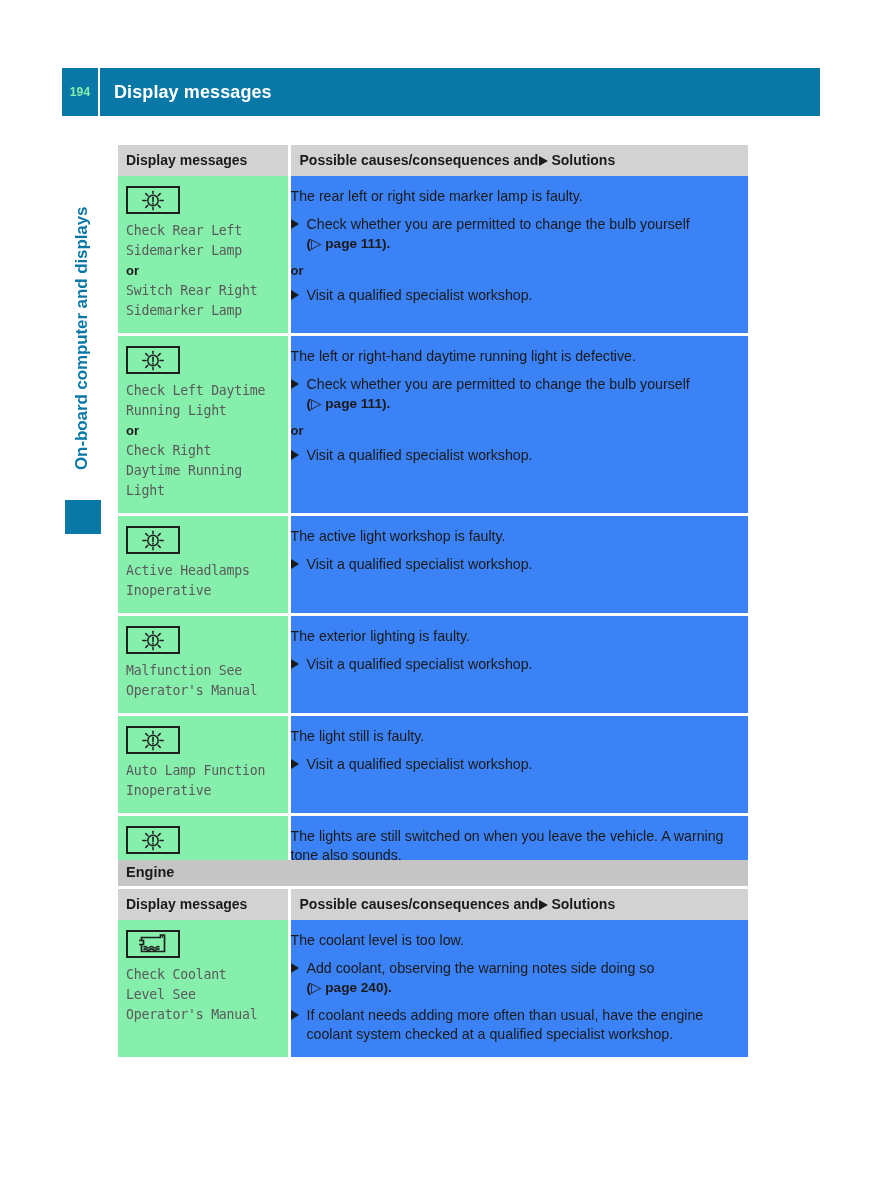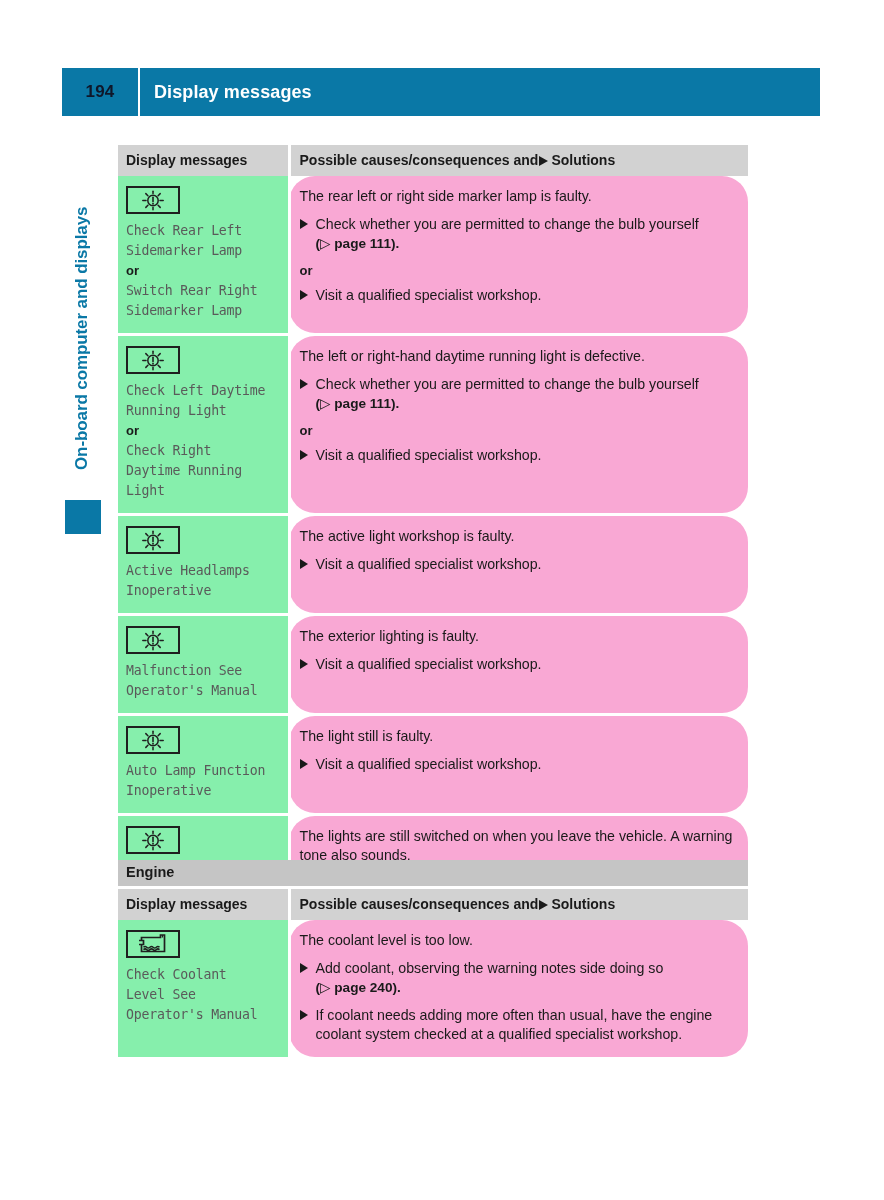--- a/index.html
+++ b/index.html
@@ -19,24 +19,24 @@
     position: absolute;
     left: 62px;
     top: 68px;
     width: 758px;
     height: 48px;
     background: #0a78a6;
     display: flex;
     align-items: center;
   }
   .page-number {
-    width: 76px;
+    width: 36px;
     text-align: center;
-    color: #0f172a;
-    font-size: 17px;
+    color: #86efac;
+    font-size: 12px;
     font-weight: bold;
     letter-spacing: 0.2px;
   }
   .header-divider {
     width: 2px;
     height: 48px;
     background: #ffffff;
   }
   .header-title {
     color: #ffffff;
@@ -109,24 +109,23 @@
   .data-row td {
     vertical-align: top;
     padding: 0;
   }
   .data-row td.col-left {
     width: 171px;
     background: #86efac;
     padding: 10px 8px 12px 8px;
   }
   .data-row td.col-right {
-    background: #f9a8d4;
+    background: #3b82f6;
     border-left: 3px solid #ffffff;
-    padding: 11px 10px 13px 9px;
-    border-radius: 26px;
+    padding: 11px 10px 13px 0;
   }
   .row-gap { height: 3px; background: #ffffff; }
   .row-gap td { padding: 0; background: #ffffff; }
 
   
   .msg-icon {
     width: 54px;
     height: 28px;
     border: 2px solid #1f1f1f;
     margin-bottom: 7px;

